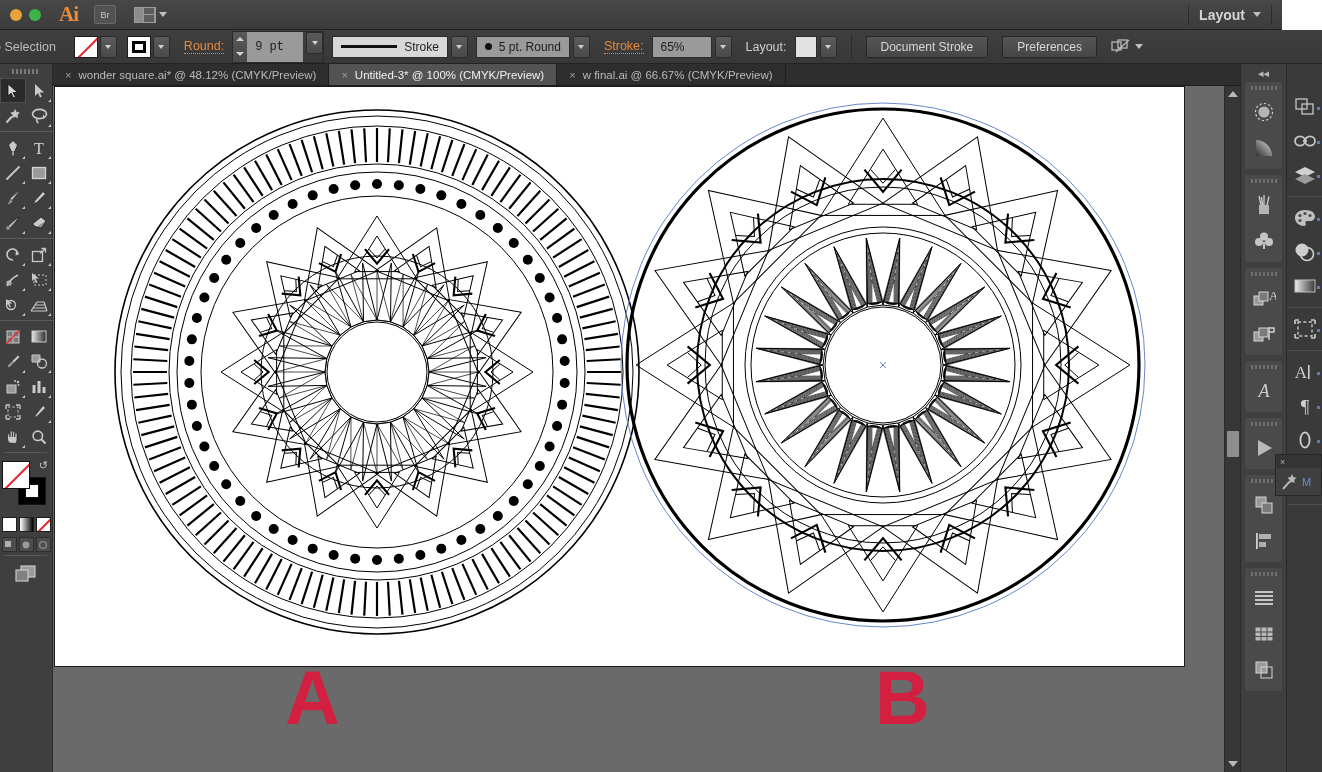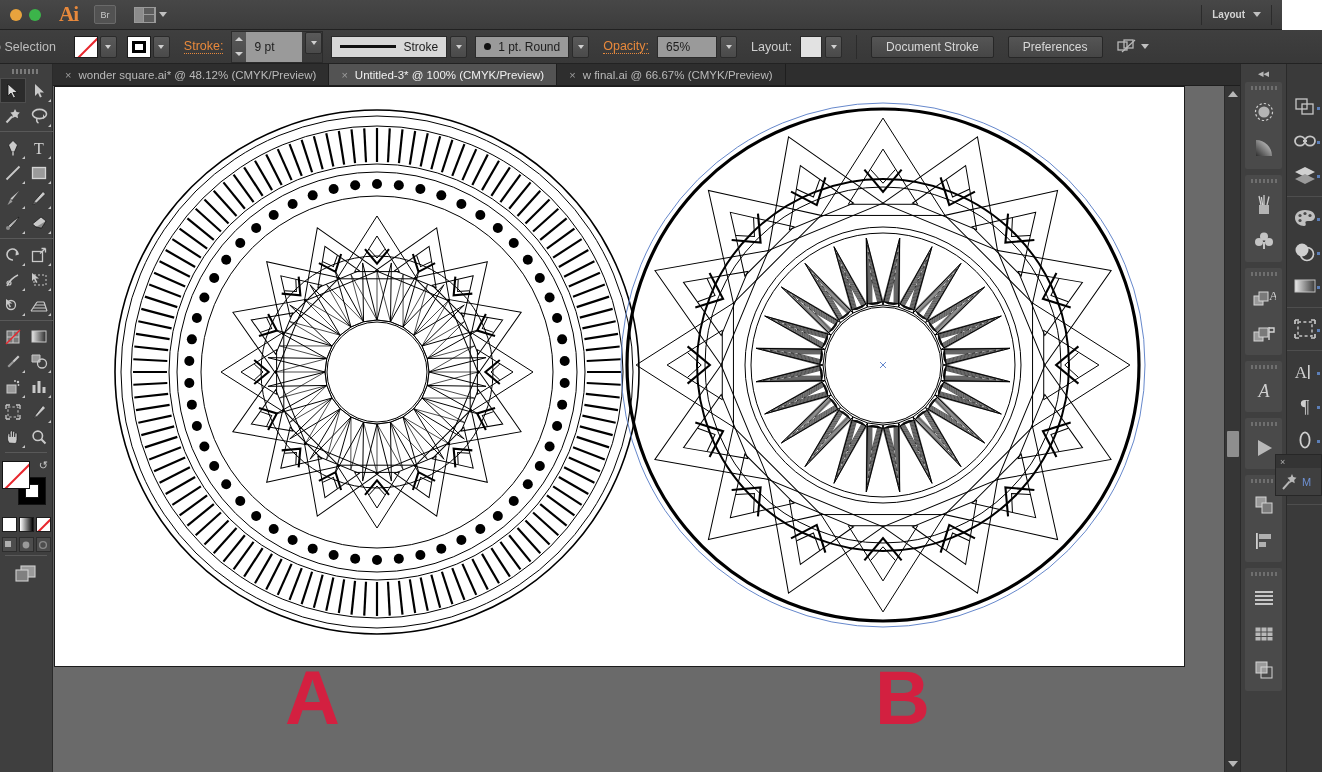--- a/index.html
+++ b/index.html
@@ -35,21 +35,21 @@
   }
   .arrange-btn { margin-left:18px; display:flex; align-items:center; gap:3px; }
   .arr-icon { width:22px; height:16px; border:1px solid #9a9a9a; display:flex; }
   .arr-icon i { display:block; border-right:1px solid #9a9a9a; }
   .arr-a { width:9px; background:#8c8c8c; }
   .arr-b { width:12px; background:#5c5c5c; position:relative; }
   .arr-b:after { content:""; position:absolute; left:0; top:6px; right:0; height:1px; background:#9a9a9a; }
   .caret { width:0;height:0;border-left:4px solid transparent;border-right:4px solid transparent;border-top:5px solid #c0c0c0; }
   .mb-right { margin-left:auto; display:flex; align-items:center; height:100%; }
   .mb-sep { width:1px; height:20px; background:#2b2b2b; margin:0 10px; }
-  .layout-lbl { color:#d4d4d4; font-size:10px; font-weight:bold; }
+  .layout-lbl { color:#d4d4d4; font-size:14px; font-weight:bold; }
   .search-box { width:40px; height:30px; background:#ffffff; }
 
   
   #controlbar {
     position:absolute; left:0; top:30px; width:1322px; height:34px;
     background:linear-gradient(#3f3f3f,#383838);
     border-bottom:1px solid #222;
     display:flex; align-items:center; overflow:hidden;
   }
   .cb-status { color:#bdbdbd; font-size:12.5px; margin-left:-6px; white-space:nowrap; }
@@ -69,20 +69,21 @@
     background:linear-gradient(#5a5a5a,#4a4a4a);
     border:1px solid #2b2b2b; border-radius:2px;
     display:flex;align-items:center;justify-content:center;
   }
   .mini-drop .caret { border-top-color:#d0d0d0; border-left-width:3px;border-right-width:3px;border-top-width:4px;}
   .cb-label { color:#e8893c; font-size:12.5px; margin-left:14px; border-bottom:1px dotted #e8893c; }
   .cb-label.plain { color:#cfcfcf; border-bottom:none; }
   .stepper {
     margin-left:8px; display:flex; align-items:stretch; height:32px;
     border:1px solid #2b2b2b;
+    font-family:Liberation Mono, monospace;
   }
   .stp-arrows { width:14px; background:linear-gradient(#595959,#4a4a4a); display:flex; flex-direction:column; align-items:center; justify-content:space-around; }
   .stp-up { width:0;height:0;border-left:4px solid transparent;border-right:4px solid transparent;border-bottom:4px solid #d0d0d0;}
   .stp-dn { width:0;height:0;border-left:4px solid transparent;border-right:4px solid transparent;border-top:4px solid #d0d0d0;}
   .stp-val { width:56px; background:#9a9a9a; color:#1d1d1d; font-size:12px; display:flex; align-items:center; padding-left:8px; }
   .combo {
     margin-left:8px; display:flex; align-items:stretch; height:22px;
   }
   .combo-val {
     background:#d8d8d8; border:1px solid #2b2b2b; color:#1d1d1d; font-size:12px;
@@ -237,21 +238,21 @@
     </div>
     <div class="swatch-grp" style="margin-left:10px">
       <div class="sw-box sw-stroke">
           <i></i>
         </div>
       <div class="mini-drop">
           <span class="caret"></span>
         </div>
     </div>
 
-    <span class="cb-label">Stroke:</span>
+    <span class="cb-label">Round:</span>
     <div class="stepper">
       <div class="stp-arrows">
         <span class="stp-up"></span>
         <span class="stp-dn"></span>
       </div>
       <div class="stp-val">9 pt</div>
       <div class="mini-drop" style="margin-left:3px">
           <span class="caret"></span>
         </div>
     </div>
@@ -262,28 +263,28 @@
         <span>Stroke</span>
       </div>
       <div class="mini-drop" style="margin-left:3px">
           <span class="caret"></span>
         </div>
     </div>
 
     <div class="combo">
       <div class="combo-val dark">
         <span class="dot-prev"></span>
-        <span>1 pt. Round</span>
+        <span>5 pt. Round</span>
       </div>
       <div class="mini-drop" style="margin-left:3px">
           <span class="caret"></span>
         </div>
     </div>
 
-    <span class="cb-label">Opacity:</span>
+    <span class="cb-label">Stroke:</span>
     <div class="combo">
       <div class="combo-val dark" style="width:60px">65%</div>
       <div class="mini-drop" style="margin-left:3px">
           <span class="caret"></span>
         </div>
     </div>
 
     <span class="cb-label plain">Layout:</span>
     <div class="style-sw"></div>
     <div class="mini-drop" style="margin-left:3px">

